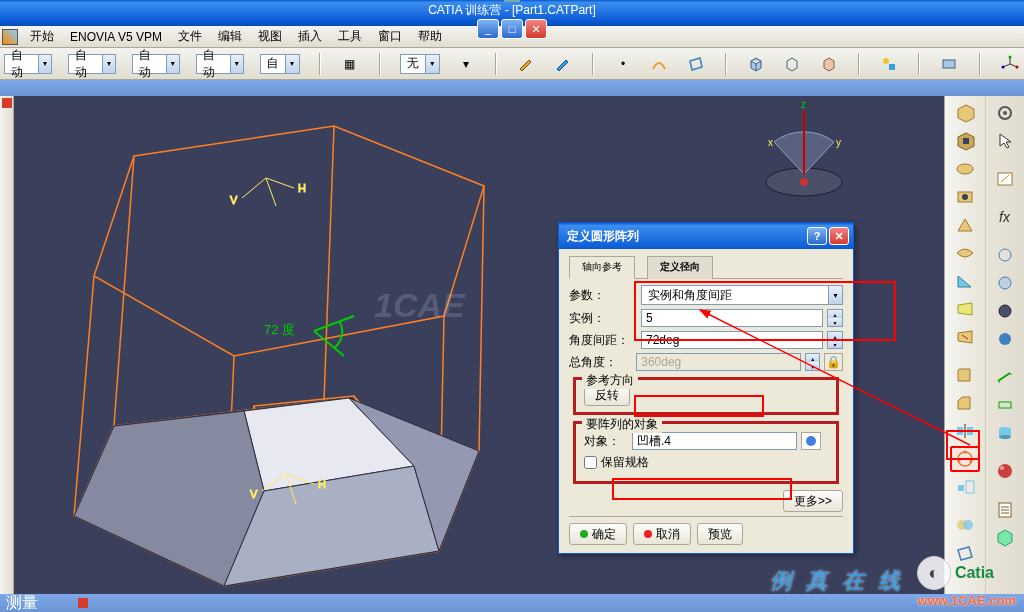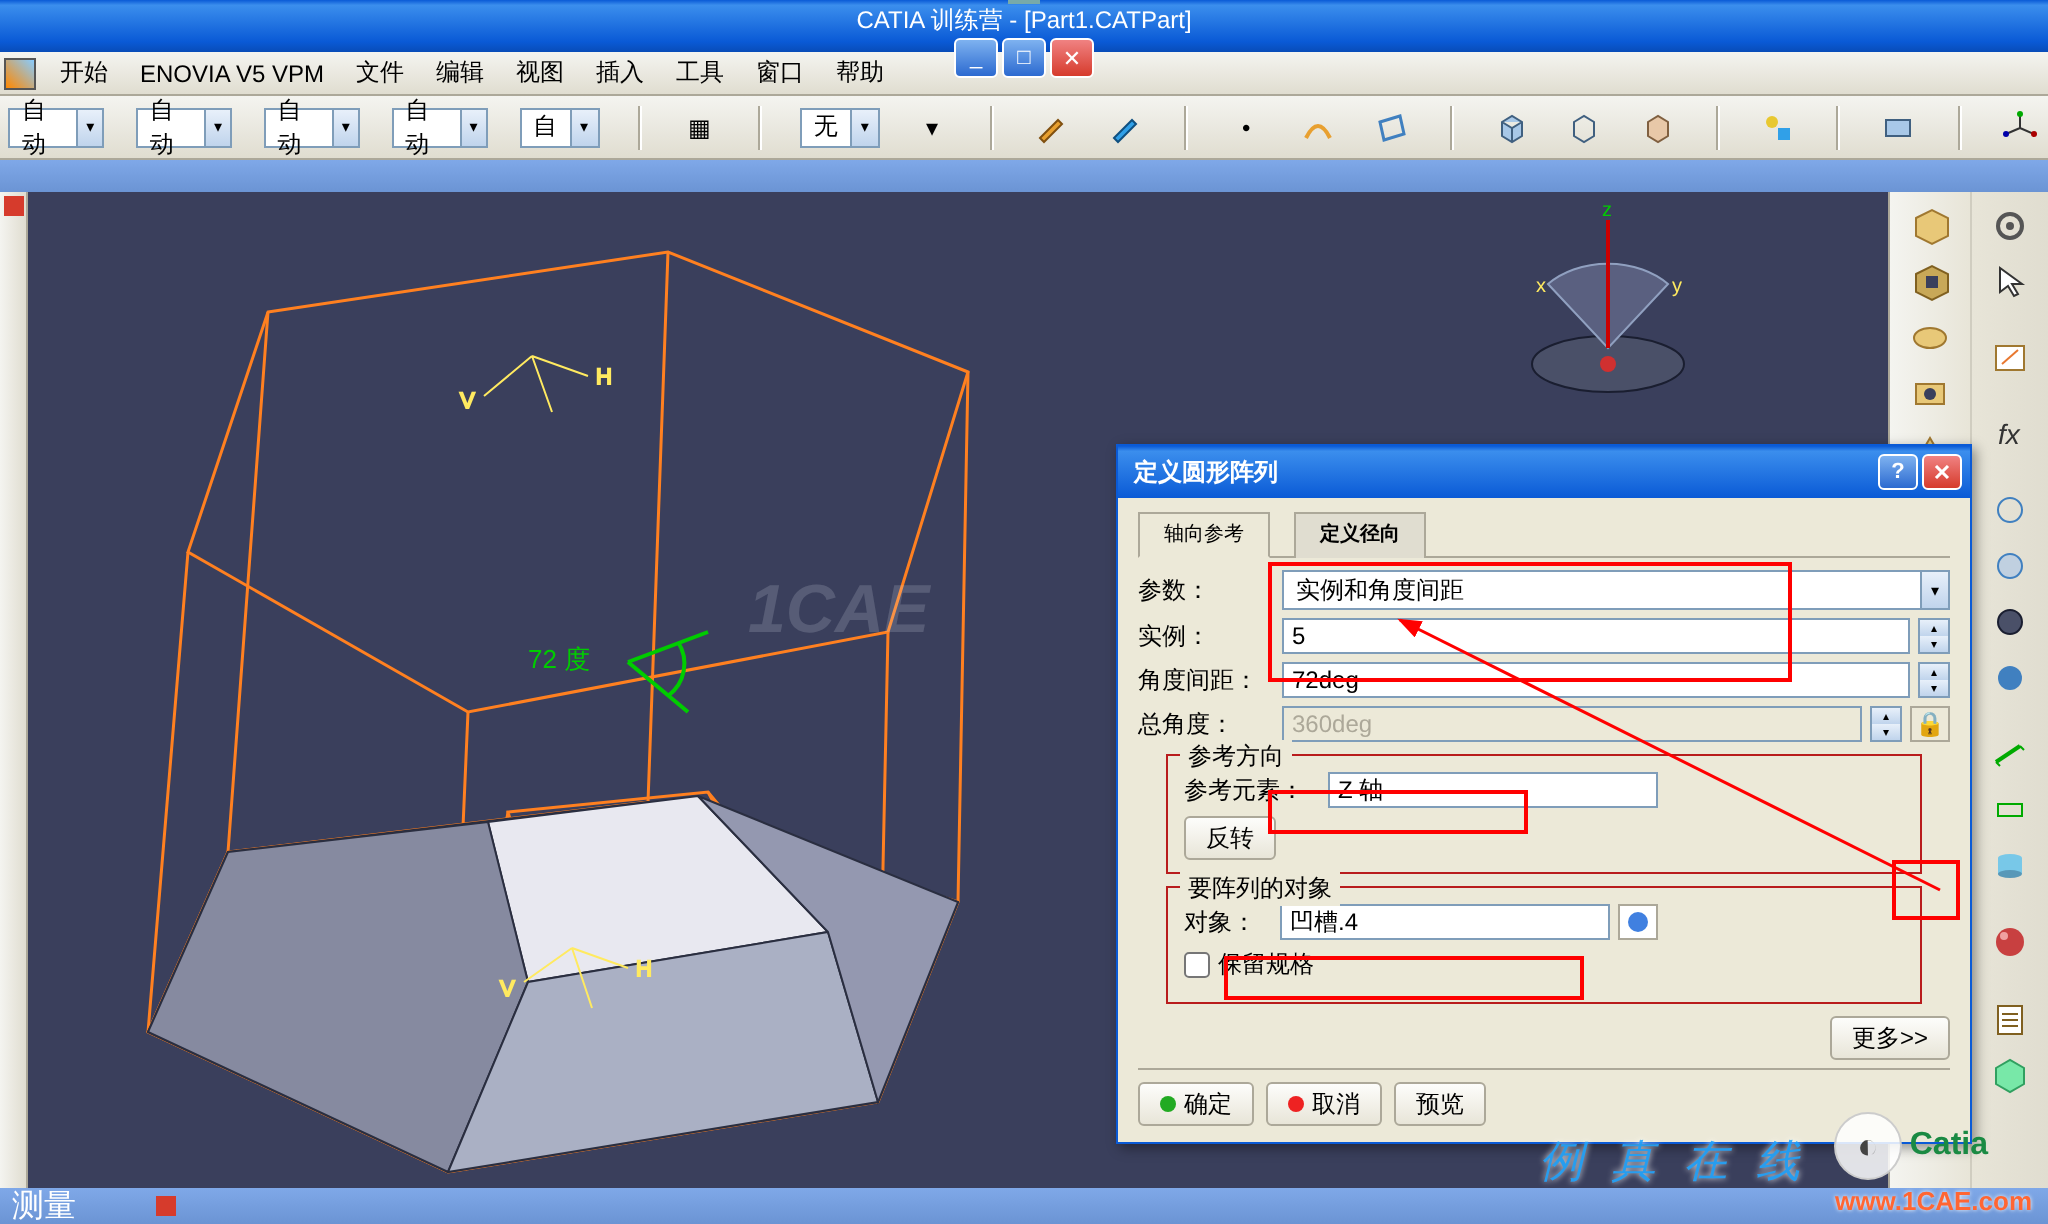--- a/index.html
+++ b/index.html
@@ -32,37 +32,37 @@
 .canvas { position:absolute; top:0; left:14px; right:80px; bottom:0; background:#3a3f5c; }
 .compass { position:absolute; top:6px; right:80px; width:120px; height:100px; }
 
 .right-tools { position:absolute; top:0; right:0; width:80px; bottom:0; background:linear-gradient(to right,#f4f4f0,#e8e5d8,#e0ddd0); border-left:1px solid #aca899; display:flex; }
 .tool-col { width:40px; display:flex; flex-direction:column; align-items:center; padding-top:4px; gap:2px; }
 .tool-btn { width:30px; height:26px; display:flex; align-items:center; justify-content:center; border:1px solid transparent; border-radius:2px; }
 .tool-btn.hl { border:2px solid #f00; background:#f8e8e0; }
 
 .statusbar { position:absolute; bottom:0; left:0; right:0; height:18px; background:linear-gradient(#7fa8e8,#6b94d4); display:flex; align-items:center; padding:0 6px; font-size:16px; color:#fff; gap:40px;}
 
-.dialog { position:absolute; top:222px; left:558px; width:428px; background:#ece9d8; border:1px solid #0a5ad6; box-shadow:2px 2px 6px rgba(0,0,0,.4); }
+.dialog { position:absolute; top:222px; left:558px; width:296px; background:#ece9d8; border:1px solid #0a5ad6; box-shadow:2px 2px 6px rgba(0,0,0,.4); }
 .dialog .dlg-title { height:26px; background:linear-gradient(#0a5ad6,#3b8eed 10%,#0a5ad6); color:#fff; display:flex; align-items:center; padding:0 4px; font-size:12px; font-weight:bold; }
 .dialog .dlg-title .dt-text { flex:1; padding-left:4px; }
 .dialog .dlg-title .dt-btn { width:20px; height:18px; background:linear-gradient(#f08282,#d63b2c); border:1px solid #fff; border-radius:3px; display:flex; align-items:center; justify-content:center; font-size:11px; margin-left:2px; }
 .dialog .dlg-title .dt-btn.help { background:linear-gradient(#7eb2f0,#2c6ad0); }
 .dialog .dlg-body { padding:6px 10px 8px; font-size:12px; }
 .tabs { display:flex; border-bottom:1px solid #aca899; margin-bottom:6px; }
 .tab { padding:3px 12px 4px; border:1px solid #aca899; border-bottom:none; background:#ece9d8; margin-right:12px; font-size:10px; position:relative; top:1px; }
 .tab.active { background:#ece9d8; border-bottom:1px solid #ece9d8; }
 .tab.inactive { background:#e0ddd0;font-weight:bold; }
 .form-row { display:flex; align-items:center; margin:4px 0; gap:4px; }
 .form-row label { width:68px; }
 .form-row input[type=text] { flex:1; height:18px; border:1px solid #7f9db9; padding:0 4px; font-size:12px; background:#fff; }
 .form-row input.disabled { background:#ece9d8; color:#aca899; }
 .spin { width:16px; height:18px; display:flex; flex-direction:column; border:1px solid #7f9db9; }
 .spin div { flex:1; background:linear-gradient(#e8f0fa,#c0d4ec); font-size:6px; display:flex; align-items:center; justify-content:center; }
-.fieldset { border:1px solid #b91c1c; padding:4px 8px 6px; margin:6px 14px; position:relative; }
+.fieldset { border:3px solid #b91c1c; padding:4px 8px 6px; margin:6px 4px; position:relative; }
 .fieldset .legend { position:absolute; top:-8px; left:6px; background:#ece9d8; padding:0 4px; font-size:12px; }
 .btn { height:22px; padding:0 10px; background:linear-gradient(#fdfdfb,#e8e5d8); border:1px solid #aca899; border-radius:3px; font-size:12px; display:inline-flex; align-items:center; gap:4px; }
 .dlg-footer { display:flex; justify-content:flex-start; gap:6px; padding-top:6px; border-top:1px solid #aca899; margin-top:4px; }
 .more-row { display:flex; justify-content:flex-end; margin-top:2px; }
 .red-box { border:2px solid #f00; position:absolute; pointer-events:none; }
 .red-arrow { position:absolute; pointer-events:none; }
 
 .watermark { position:absolute; bottom:4px; right:8px; color:#f63; font-size:13px; font-weight:bold; text-shadow:0 0 2px #fff; }
 .wm2 { position:absolute; bottom:22px; right:30px; color:#1a8a43; font-size:16px; font-weight:bold; display:flex; align-items:center; gap:4px; }
 .wm3 { position:absolute; bottom:16px; right:120px; color:#26a8ff; font-size:22px; font-style:italic; opacity:.9; text-shadow:0 0 3px #fff; letter-spacing:4px; }
@@ -469,24 +469,20 @@
       <label>总角度：</label>
       <input type="text" class="disabled" disabled="" value="360deg" style="">
       <div class="spin">
           <div>▴</div>
           <div>▾</div>
         </div>
       <div class="tb-ico" style="width:20px;height:18px;border:1px solid #aca899;">🔒</div>
     </div>
     <div class="fieldset">
       <div class="legend">参考方向</div>
-      <div class="form-row">
-        <label>参考元素：</label>
-        <input type="text" style="flex: 0 0 110px;" value="Z 轴">
-      </div>
       <button class="btn">
           <span>反转</span>
         </button>
     </div>
     <div class="fieldset">
       <div class="legend">要阵列的对象</div>
       <div class="form-row">
         <label style="width:44px">对象：</label>
         <input type="text" style="flex: 0 0 130px;" value="凹槽.4">
         <div class="tb-ico" style="width:20px;height:18px;border:1px solid #aca899;background:#fff">

